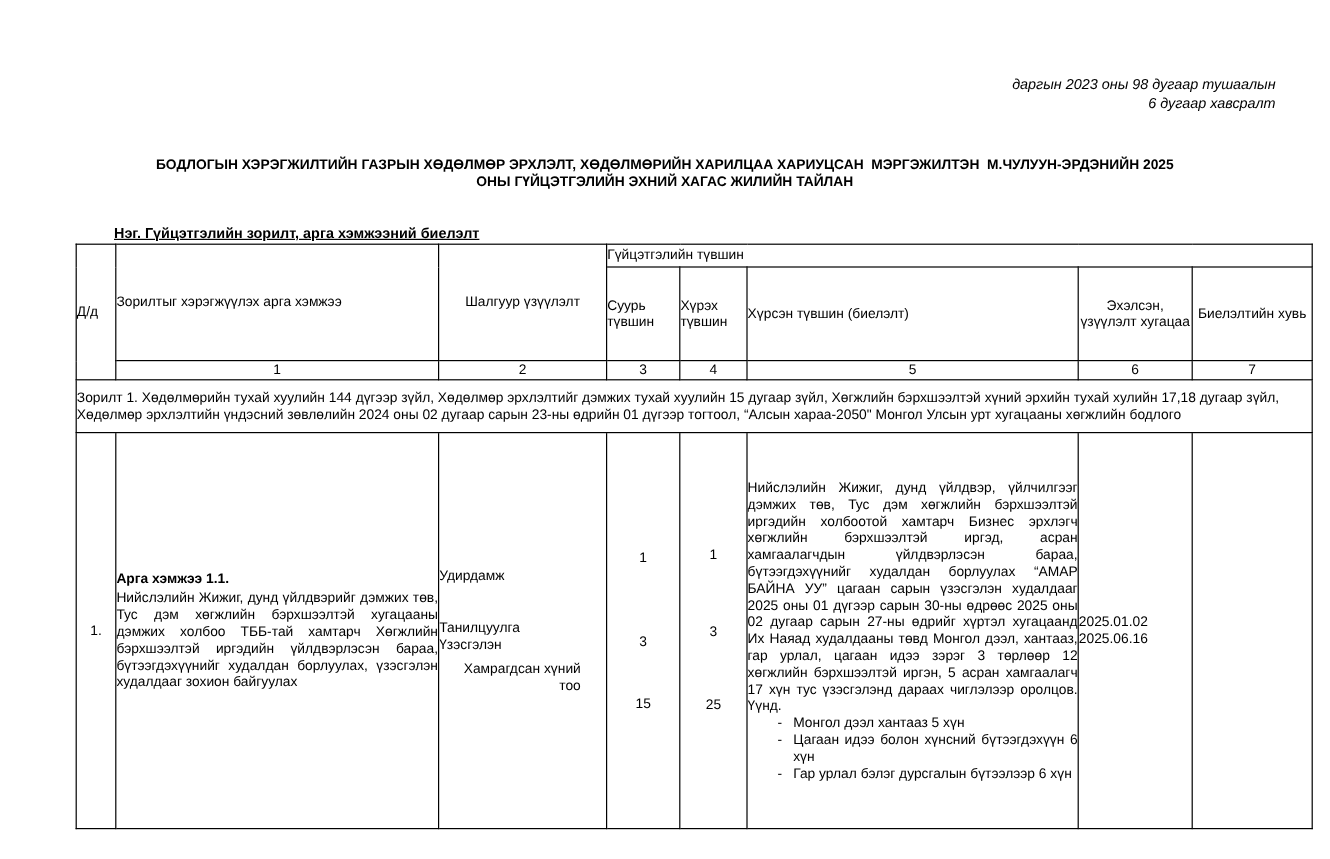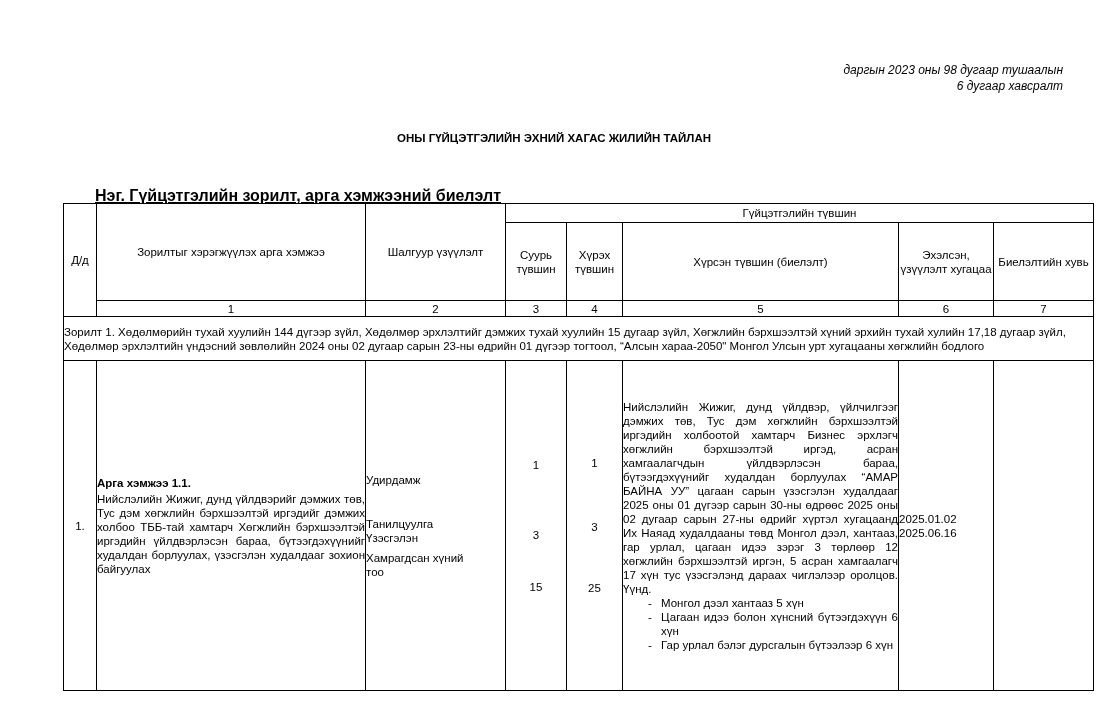--- a/index.html
+++ b/index.html
@@ -12,51 +12,51 @@
     position:absolute;top:62px;right:45px;
     text-align:right;font-style:italic;font-size:12px;line-height:16px;
   }
   .title-block{
     position:absolute;top:131px;left:0;width:1108px;
     text-align:center;font-weight:bold;font-size:11.5px;line-height:14px;
   }
   .title-block div{white-space:pre;}
   .section-heading{
     position:absolute;top:187px;left:95px;
-    font-weight:bold;font-size:16px;text-decoration:underline;text-align:right;
+    font-weight:bold;font-size:12px;text-decoration:underline;text-align:right;
   }
   table.report{
     position:absolute;top:203px;left:63px;width:1030px;
     border-collapse:collapse;table-layout:fixed;
     font-size:11.5px;line-height:14px;color:#000;
   }
   table.report td{
     border:1px solid #000;padding:0;vertical-align:middle;
     overflow:hidden;word-wrap:break-word;
   }
   tr.hr1{height:19px;}
   tr.hr2{height:78px;}
   tr.numrow{height:16px;}
   tr.goalrow{height:44px;}
   tr.contentrow{height:330px;}
-  .hcell{text-align:center;}
+  .hcell{}
   .hcell-indicator{text-align:center;vertical-align:top;padding-top:16px;}
   .hcell-top{text-align:center;vertical-align:top;padding-top:4px;}
   .numcell{text-align:center;line-height:14px;}
   .goalcell{
     vertical-align:top;padding:1px 6px;line-height:14px;
   }
   .dd-cell{text-align:center;vertical-align:middle;}
   .measure-cell{vertical-align:top;padding:3px 5px 0 6px;}
   .measure-title{font-weight:bold;margin-bottom:2px;}
   .measure-text{text-align:justify;}
   .indicator-cell{vertical-align:top;padding:4px 4px 0 6px;}
   .ind-item{max-width:118px;}
   .ind-gap1{margin-top:30px;}
-  .ind-gap2{margin-top:6px;}
+  .ind-gap2{margin-top:6px;text-align:right;}
   .val-cell{vertical-align:top;text-align:center;padding-top:4px;}
   .b-gap1{margin-top:56px;}
   .b-gap2{margin-top:38px;}
   .t-gap1{margin-top:50px;}
   .t-gap2{margin-top:47px;}
   .achieved-cell{vertical-align:top;padding:3px 5px 0 5px;}
   .achieved-text{text-align:justify;}
   .bullet{
     position:relative;padding-left:38px;text-align:justify;
   }
@@ -66,20 +66,21 @@
 </style>
 </head>
 <body>
 
 <div class="doc-ref">
   <div>даргын 2023 оны 98 дугаар тушаалын</div>
   <div>6 дугаар хавсралт</div>
 </div>
 
 <div class="title-block">
+  <div>БОДЛОГЫН ХЭРЭГЖИЛТИЙН ГАЗРЫН ХӨДӨЛМӨР ЭРХЛЭЛТ, ХӨДӨЛМӨРИЙН ХАРИЛЦАА ХАРИУЦСАН  МЭРГЭЖИЛТЭН  М.ЧУЛУУН-ЭРДЭНИЙН 2025</div>
   <div>ОНЫ ГҮЙЦЭТГЭЛИЙН ЭХНИЙ ХАГАС ЖИЛИЙН ТАЙЛАН</div>
 </div>
 
 <div class="section-heading">Нэг. Гүйцэтгэлийн зорилт, арга хэмжээний биелэлт</div>
 
 <table class="report">
   <colgroup>
     <col style="width:33px">
       <col style="width:269px">
       <col style="width:140px">
@@ -112,21 +113,21 @@
     <td class="numcell">6</td>
     <td class="numcell">7</td>
   </tr>
   <tr class="goalrow">
     <td colspan="8" class="goalcell">Зорилт 1.  Хөдөлмөрийн тухай хуулийн 144 дүгээр зүйл, Хөдөлмөр эрхлэлтийг дэмжих тухай хуулийн 15 дугаар зүйл, Хөгжлийн бэрхшээлтэй хүний эрхийн тухай хулийн 17,18 дугаар зүйл, Хөдөлмөр эрхлэлтийн үндэсний зөвлөлийн 2024 оны 02 дугаар сарын 23-ны өдрийн 01 дүгээр тогтоол, “Алсын хараа-2050" Монгол Улсын урт хугацааны хөгжлийн бодлого</td>
   </tr>
   <tr class="contentrow">
     <td class="dd-cell">1.</td>
     <td class="measure-cell">
       <div class="measure-title">Арга хэмжээ 1.1.</div>
-      <div class="measure-text">Нийслэлийн Жижиг, дунд үйлдвэрийг дэмжих төв, Тус дэм хөгжлийн бэрхшээлтэй иргэдийг дэмжих холбоо ТББ-тай хамтарч Хөгжлийн бэрхшээлтэй иргэдийн үйлдвэрлэсэн бараа, бүтээгдэхүүнийг худалдан борлуулах, үзэсгэлэн худалдааг зохион байгуулах</div>
+      <div class="measure-text">Нийслэлийн Жижиг, дунд үйлдвэрийг дэмжих төв, Тус дэм хөгжлийн бэрхшээлтэй хугацааны дэмжих холбоо ТББ-тай хамтарч Хөгжлийн бэрхшээлтэй иргэдийн үйлдвэрлэсэн бараа, бүтээгдэхүүнийг худалдан борлуулах, үзэсгэлэн худалдааг зохион байгуулах</div>
     </td>
     <td class="indicator-cell">
       <div class="ind-item">Удирдамж</div>
       <div class="ind-item ind-gap1">Танилцуулга</div>
       <div class="ind-item">Үзэсгэлэн</div>
       <div class="ind-item ind-gap2">Хамрагдсан хүний тоо</div>
     </td>
     <td class="val-cell">
       <div>1</div>
       <div class="b-gap1">3</div>

